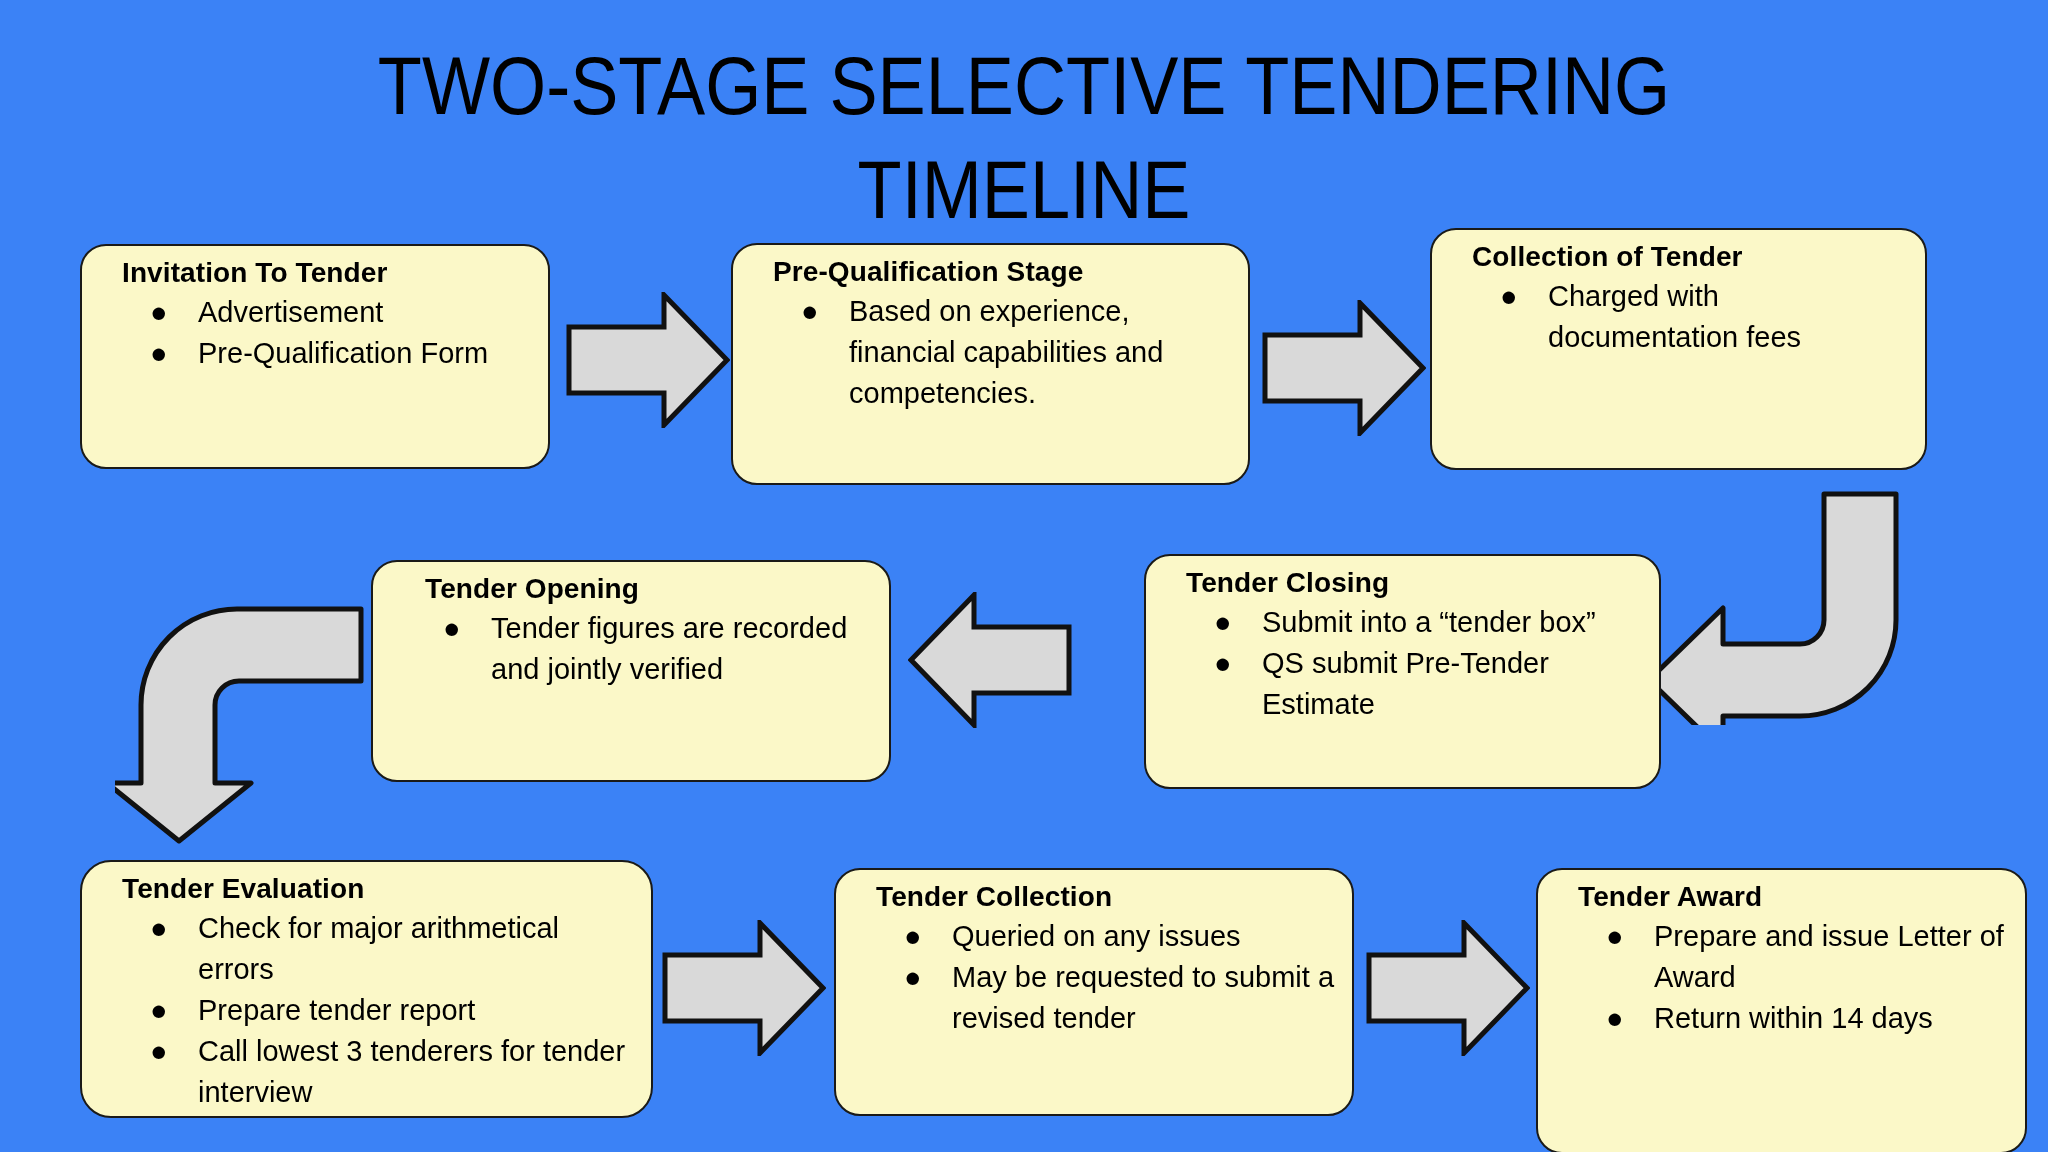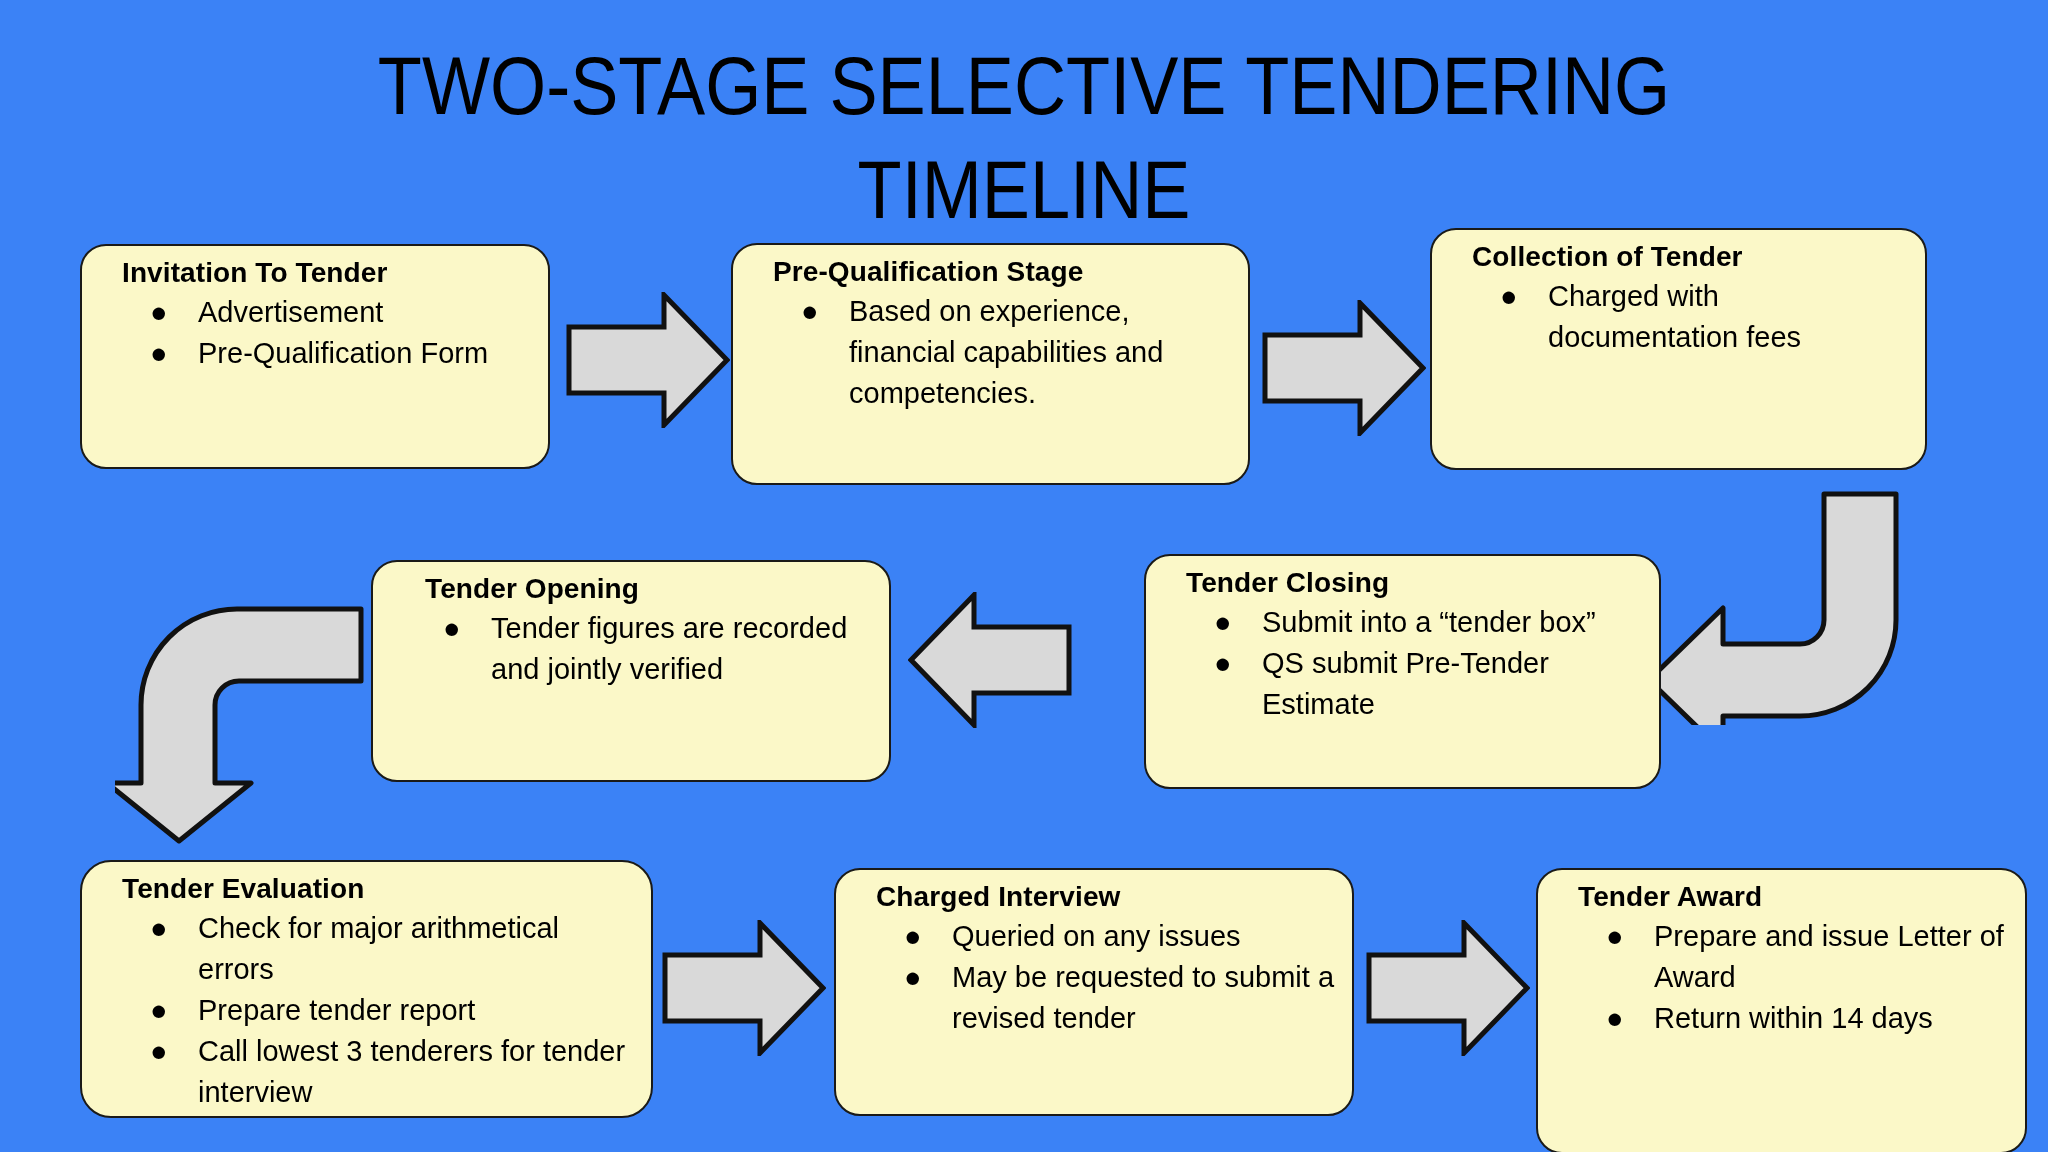--- a/index.html
+++ b/index.html
@@ -172,21 +172,21 @@
     </ul>
   </div>
 
   <div class="arrow" style="left:662px; top:920px;">
     <svg width="164" height="136" viewBox="0 0 164 136">
       <polygon points="3,35 98,35 98,3 161,68 98,133 98,101 3,101" fill="#D9D9D9" stroke="#111111" stroke-width="5" stroke-linejoin="miter"></polygon>
     </svg>
   </div>
 
   <div class="node" style="left:834px; top:868px; width:520px; height:248px;">
-    <div class="node-title">Charged Interview</div>
+    <div class="node-title">Tender Collection</div>
     <ul class="node-list">
       <li><span class="bullet">●</span><span>Queried on any issues</span></li>
       <li><span class="bullet">●</span><span>May be requested to submit a revised tender</span></li>
     </ul>
   </div>
 
   <div class="arrow" style="left:1366px; top:920px;">
     <svg width="164" height="136" viewBox="0 0 164 136">
       <polygon points="3,35 98,35 98,3 161,68 98,133 98,101 3,101" fill="#D9D9D9" stroke="#111111" stroke-width="5" stroke-linejoin="miter"></polygon>
     </svg>

